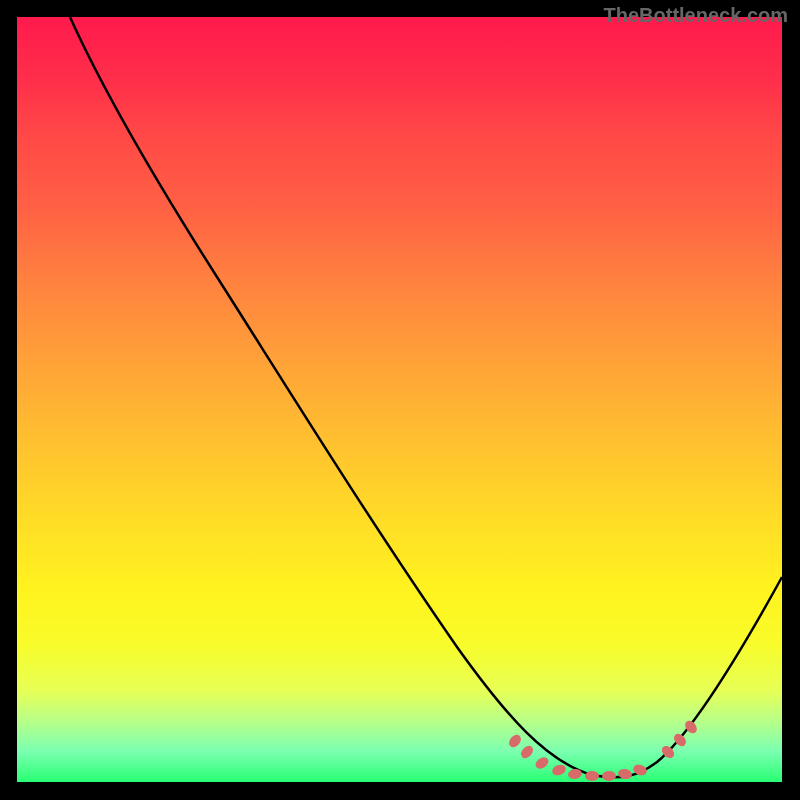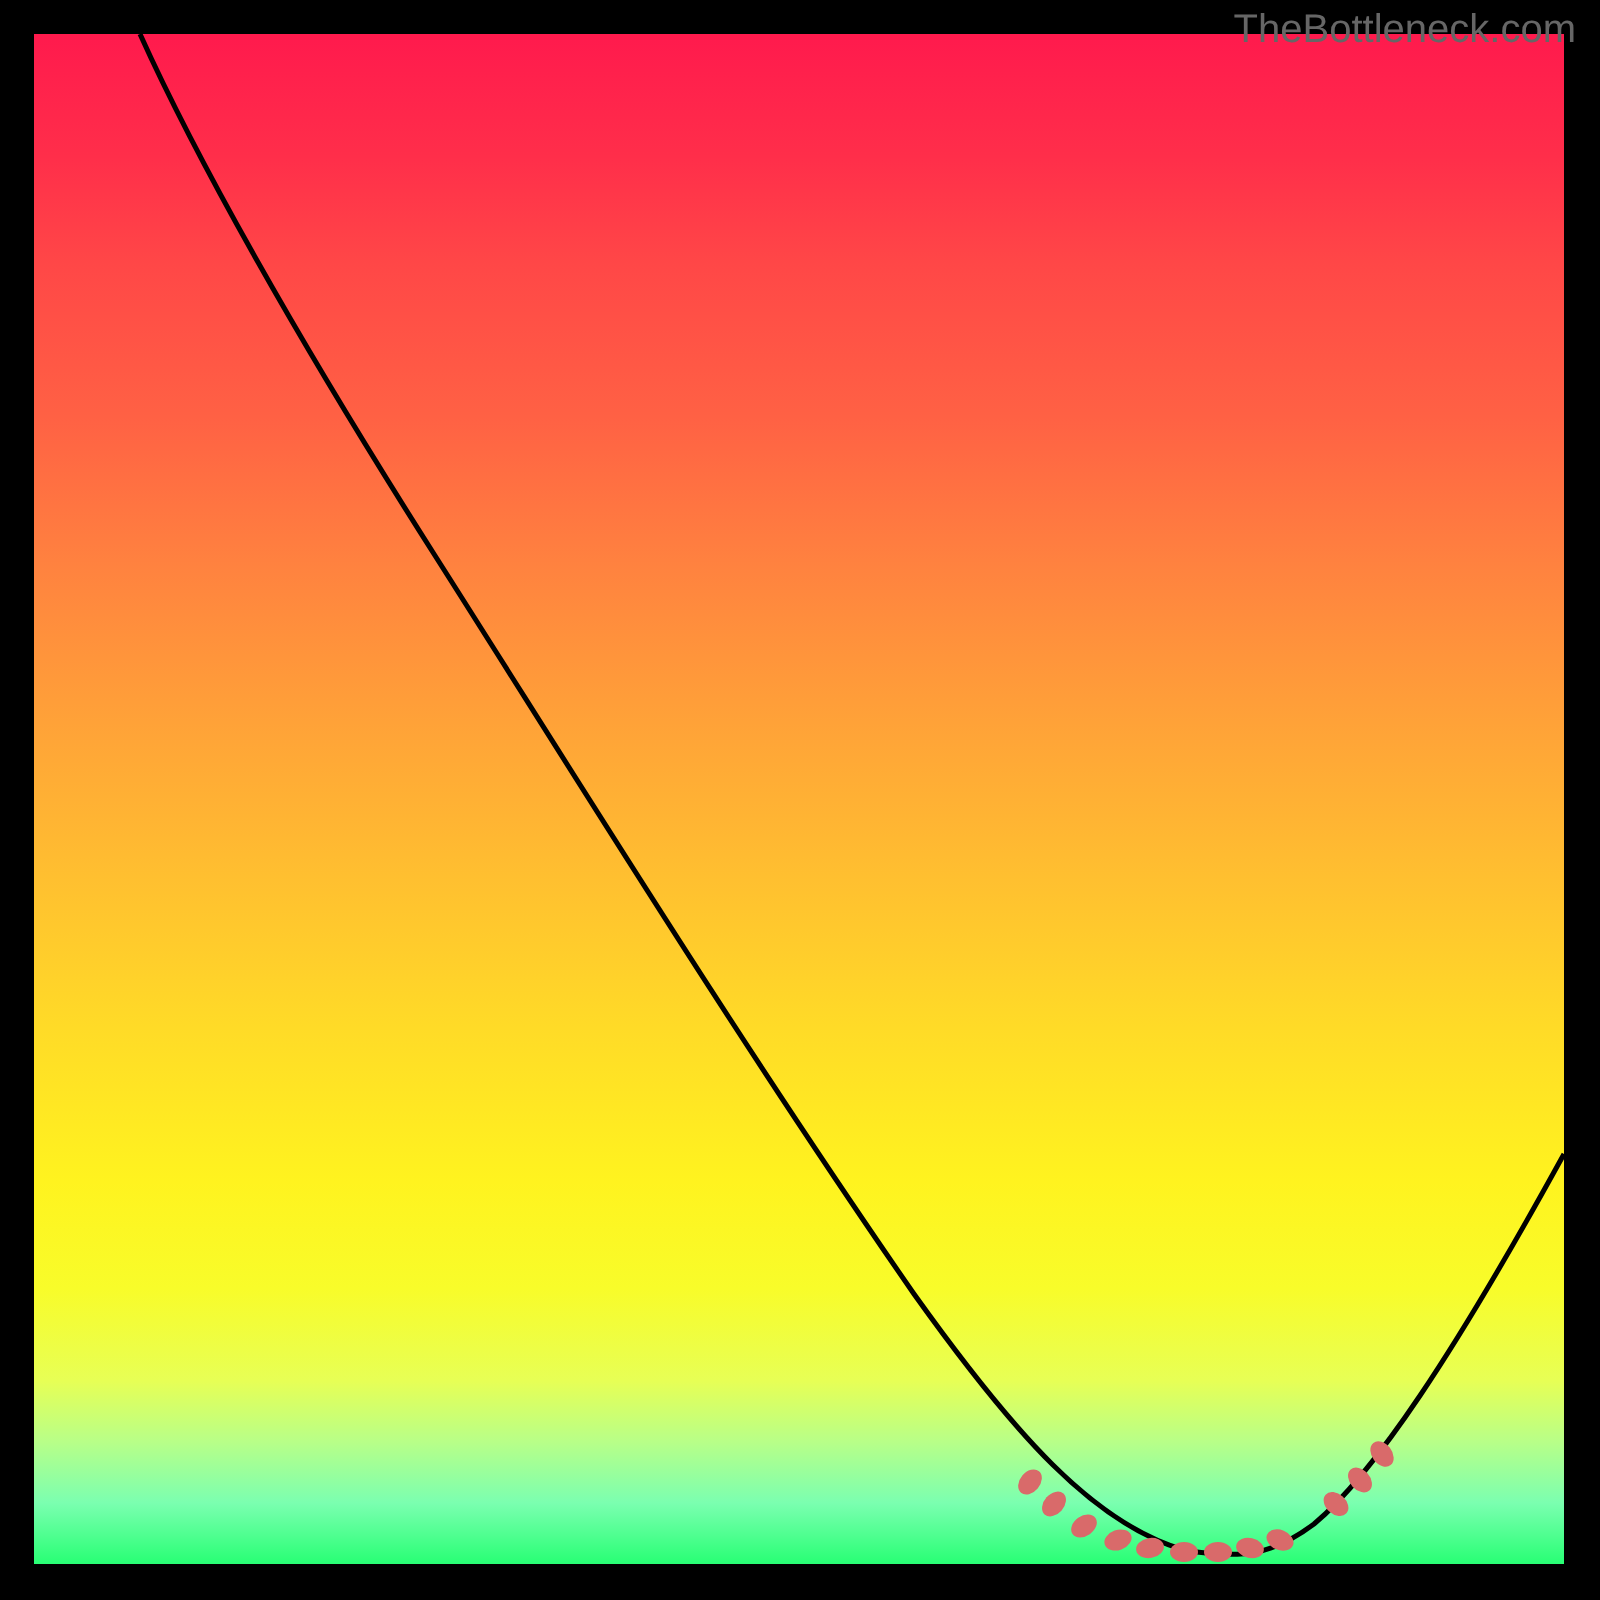--- a/index.html
+++ b/index.html
@@ -1,17 +1,17 @@
 <!DOCTYPE html>
 <html><head>
 <meta charset="utf-8">
 <style>
   * { margin: 0; padding: 0; box-sizing: border-box; }
   body { width: 800px; height: 800px; background: #000; position: relative; font-family: Arial, sans-serif; }
-  .attribution { position: absolute; top: 4px; right: 12px; color: #666; font-size: 20px; font-weight: 400; z-index: 10; text-align: right; }
+  .attribution { position: absolute; top: 4px; right: 12px; color: #666; font-size: 20px; font-weight: 700; z-index: 10; text-align: right; }
   .plot-area { position: absolute; top: 17px; left: 17px; width: 765px; height: 765px; }
   .gradient-bg { width: 100%; height: 100%; background: linear-gradient(to bottom,
     #ff1a4d 0%, #ff2e4a 8%, #ff4747 15%, #ff6144 25%, #ff833f 35%, #ffa238 45%,
     #ffbf30 55%, #ffdb27 65%, #fff31f 75%, #f8fc2a 82%, #e7ff55 88%,
     #b8ff88 92%, #7bffb0 96%, #28ff74 100%); }
   .curve-svg { position: absolute; top: 0; left: 0; width: 100%; height: 100%; }
   .dot { fill: #d96a6a; }
 </style>
 </head>
 <body>

